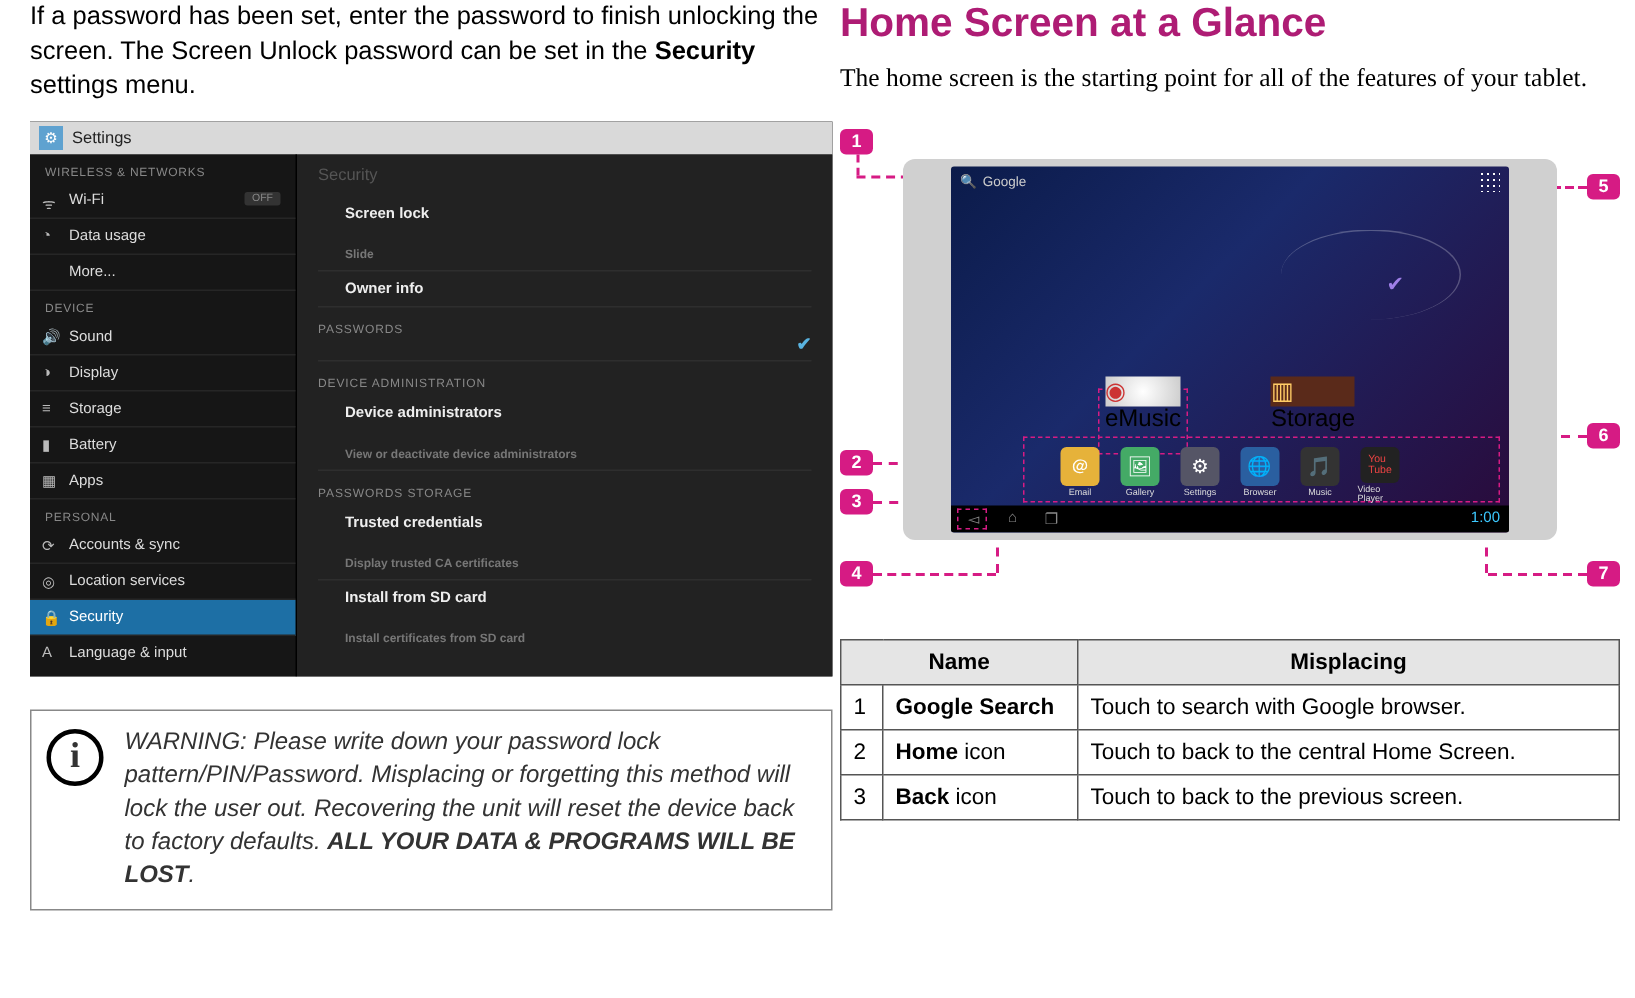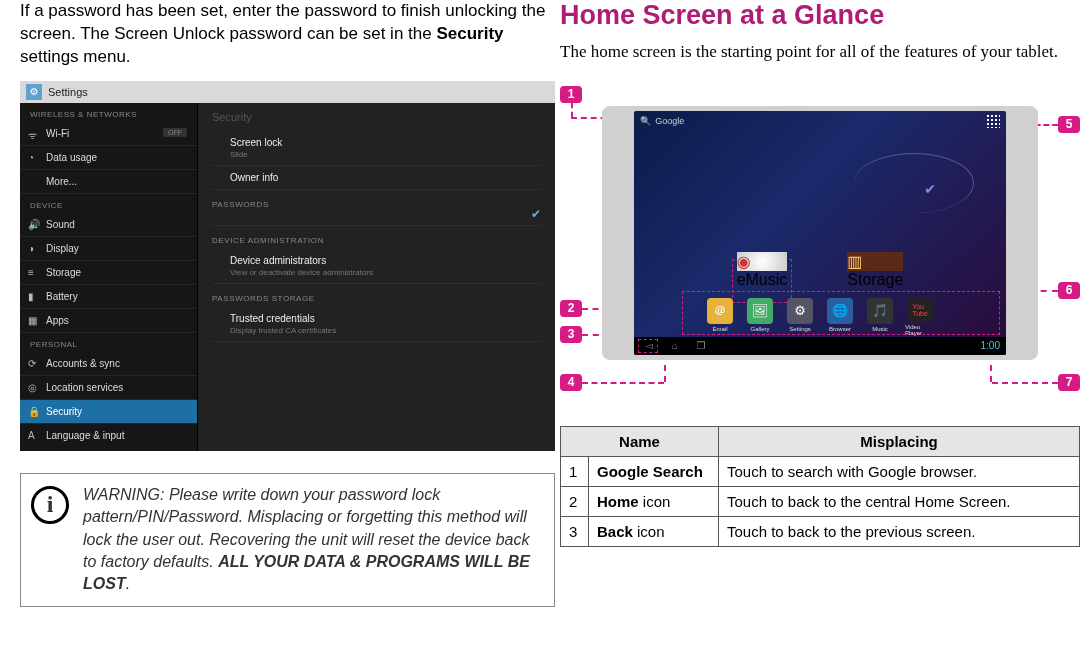--- a/index.html
+++ b/index.html
@@ -27,23 +27,23 @@
   .ss-body { display:flex; height: calc(100% - 22px); }
   .ss-side { width: 178px; background:#161616; border-right:1px solid #000; }
   .ss-side .hdr { color:#888; font-size:8px; letter-spacing:0.5px; padding:7px 10px 3px; }
   .ss-side .row { padding:6px 10px 6px 26px; color:#ddd; font-size:10px; position:relative; border-bottom:1px solid #262626;}
   .ss-side .row.sel { background:#1d6fa5; color:#fff; }
   .ss-side .row .ic { position:absolute; left:8px; top:6px; width:12px;height:12px;color:#bbb;}
   .ss-side .off { float:right; font-size:7px; background:#333; padding:1px 5px; border-radius:2px; color:#888;}
   .ss-main { flex:1; background:#222; padding:8px 14px; }
   .ss-main .ttl { color:#555; font-size:11px; margin-bottom:8px;}
   .ss-main .sh { color:#888; font-size:8px; letter-spacing:0.6px; margin:10px 0 4px; }
-  .ss-main .it { padding:6px 0 6px 18px; border-bottom:1px solid #2e2e2e; }
+  .ss-main .it { padding:6px 0 6px 18px; border-bottom:1px solid #2e2e2e;font-weight:bold; }
   .ss-main .it .lab{ color:#eee; font-size:10px; }
-  .ss-main .it .sub{ color:#777; font-size:8px; margin-top:2px;}
+  .ss-main .it .sub{ color:#777; font-size:8px; margin-top:17px;}
   .ss-main .chk { float:right; color:#59b3e0; margin-top:-12px; font-size:12px;}
 
   
   .warn-box {
     margin-top: 22px; border:1px solid #888; padding:10px 12px 10px 62px;
     font-style: italic; font-size: 16px; line-height: 1.4; color:#333;
     position:relative;
   }
   .warn-box .info-ic {
     position:absolute; left:10px; top:12px; width:38px;height:38px;
@@ -131,20 +131,24 @@
         <div class="sh">DEVICE ADMINISTRATION</div>
         <div class="it">
             <div class="lab">Device administrators</div>
             <div class="sub">View or deactivate device administrators</div>
           </div>
         <div class="sh">PASSWORDS STORAGE</div>
         <div class="it">
             <div class="lab">Trusted credentials</div>
             <div class="sub">Display trusted CA certificates</div>
           </div>
+        <div class="it" style="border-bottom:none;">
+            <div class="lab">Install from SD card</div>
+            <div class="sub">Install certificates from SD card</div>
+          </div>
       </div>
     </div>
   </div>
 
   <div class="warn-box">
     <div class="info-ic">i</div>
     <span>WARNING: Please write down your password lock pattern/PIN/Password. Misplacing or forgetting this method will lock the user out. Recovering the unit will reset the device back to factory defaults. </span><b style="font-style:italic;">ALL YOUR DATA &amp; PROGRAMS WILL BE LOST</b><span>.</span>
   </div>
 </div>
 

